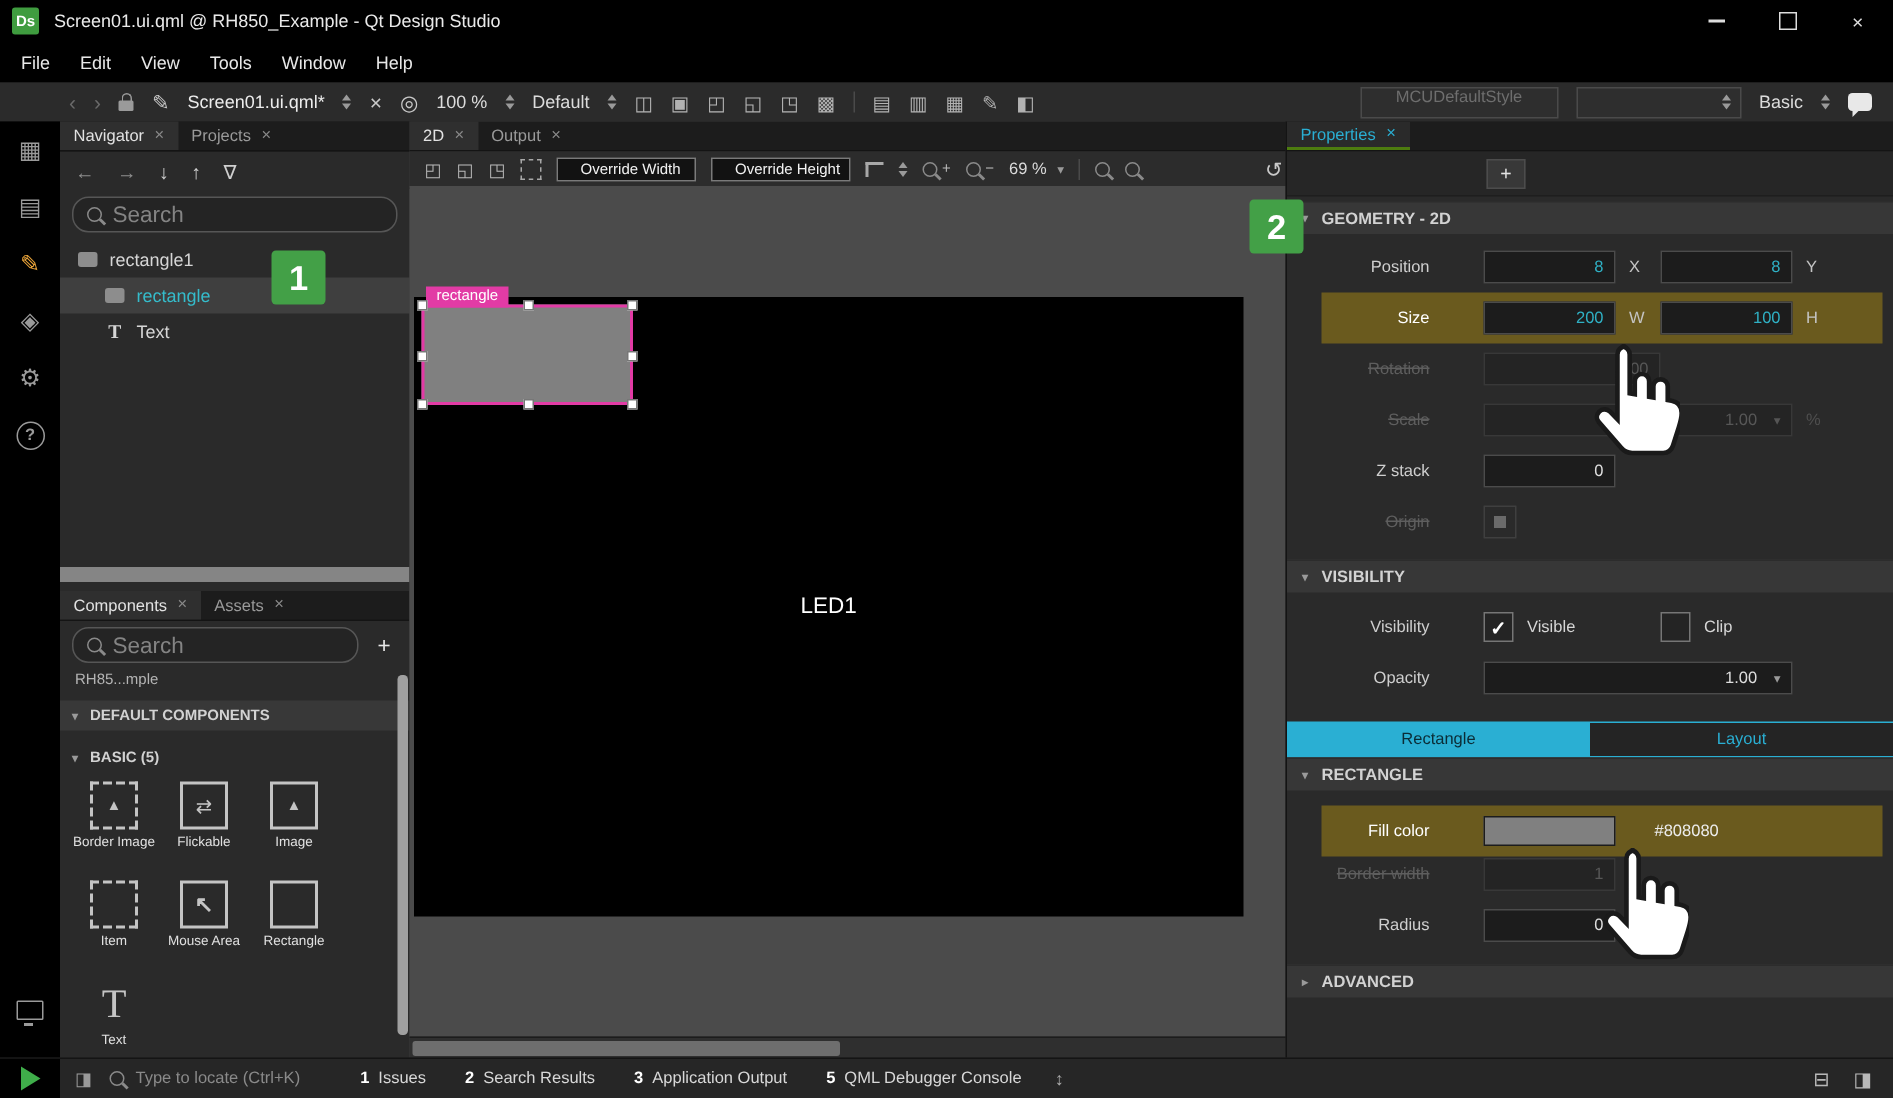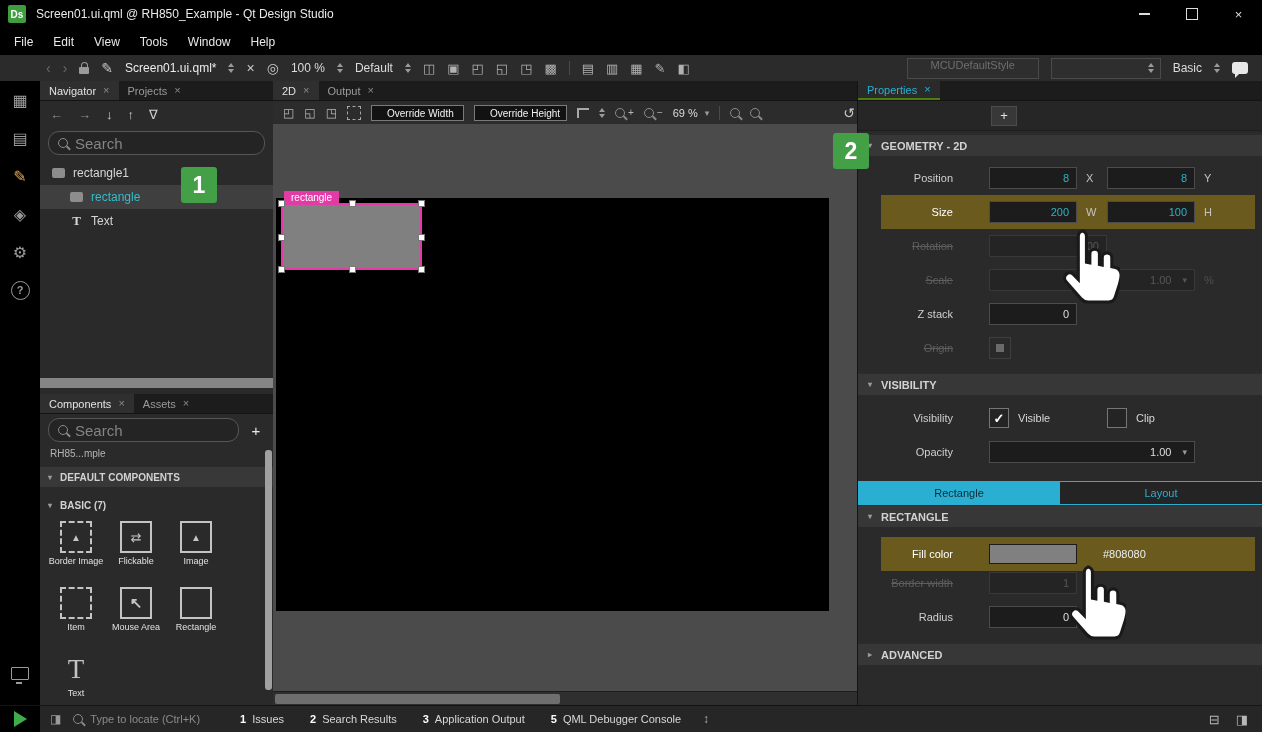--- a/index.html
+++ b/index.html
@@ -343,21 +343,21 @@
           </div>
           <span class="plusmini">+</span>
         </div>
         <div class="module">RH85...mple</div>
         <div class="cmphead">
           <span class="car">▾</span>
           <span>DEFAULT COMPONENTS</span>
         </div>
         <div class="cmphead sub">
           <span class="car">▾</span>
-          <span>BASIC (7)</span>
+          <span>BASIC (5)</span>
         </div>
         <div class="cmpgrid">
           <div class="cell">
             <span class="cmpicon dashed">
                 <span class="sm">▲</span>
               </span>
             <span class="cmplabel">Border Image</span>
           </div>
           <div class="cell">
             <span class="cmpicon">
@@ -439,20 +439,21 @@
         <span class="magwrap">
             <span class="magicon"></span>
           </span>
         <span class="magwrap">
             <span class="magicon"></span>
           </span>
         <span class="resetico">↺</span>
       </div>
       <div class="canvas">
         <div class="artboard">
+          <div class="artlabel">LED1</div>
           <div class="selrect">
             <div class="seltag">rectangle</div>
             <span class="hnd" style="left:-5px;top:-5px;"></span>
             <span class="hnd" style="left:50%;margin-left:-3px;top:-5px;"></span>
             <span class="hnd" style="right:-5px;top:-5px;"></span>
             <span class="hnd" style="left:-5px;top:50%;margin-top:-3px;"></span>
             <span class="hnd" style="right:-5px;top:50%;margin-top:-3px;"></span>
             <span class="hnd" style="left:-5px;bottom:-5px;"></span>
             <span class="hnd" style="left:50%;margin-left:-3px;bottom:-5px;"></span>
             <span class="hnd" style="right:-5px;bottom:-5px;"></span>

